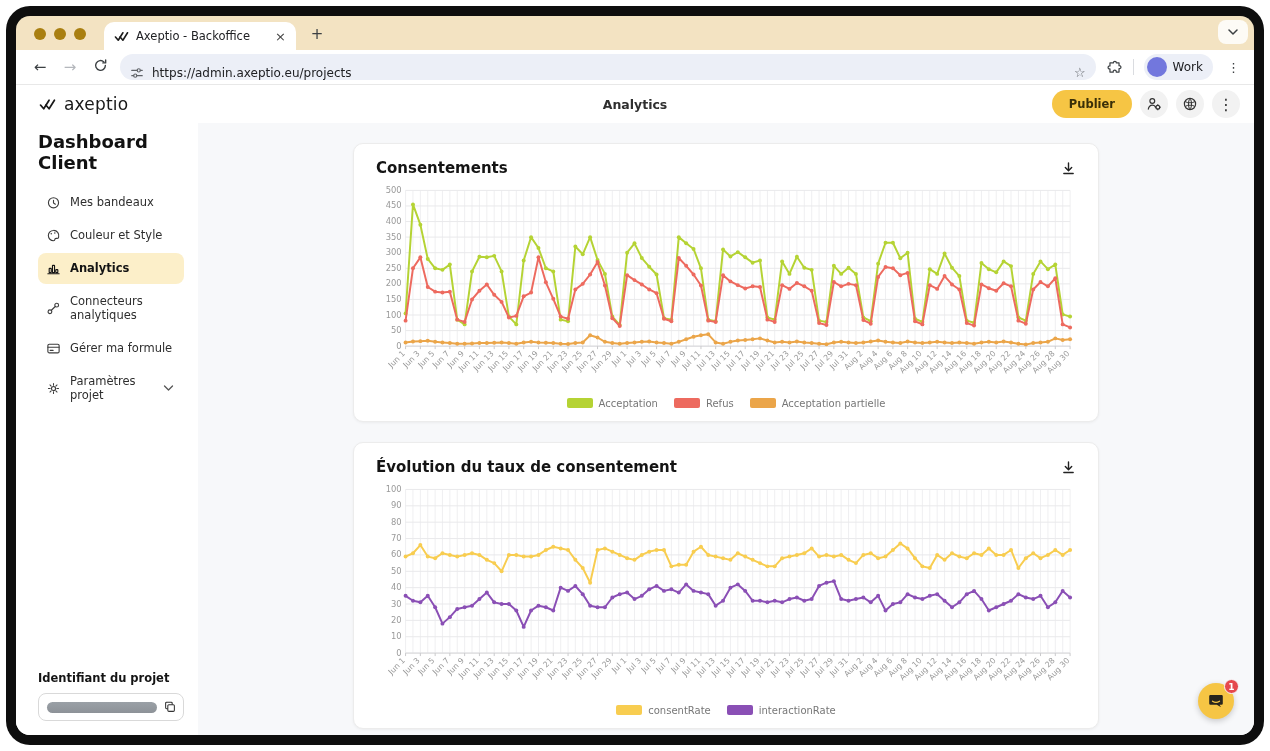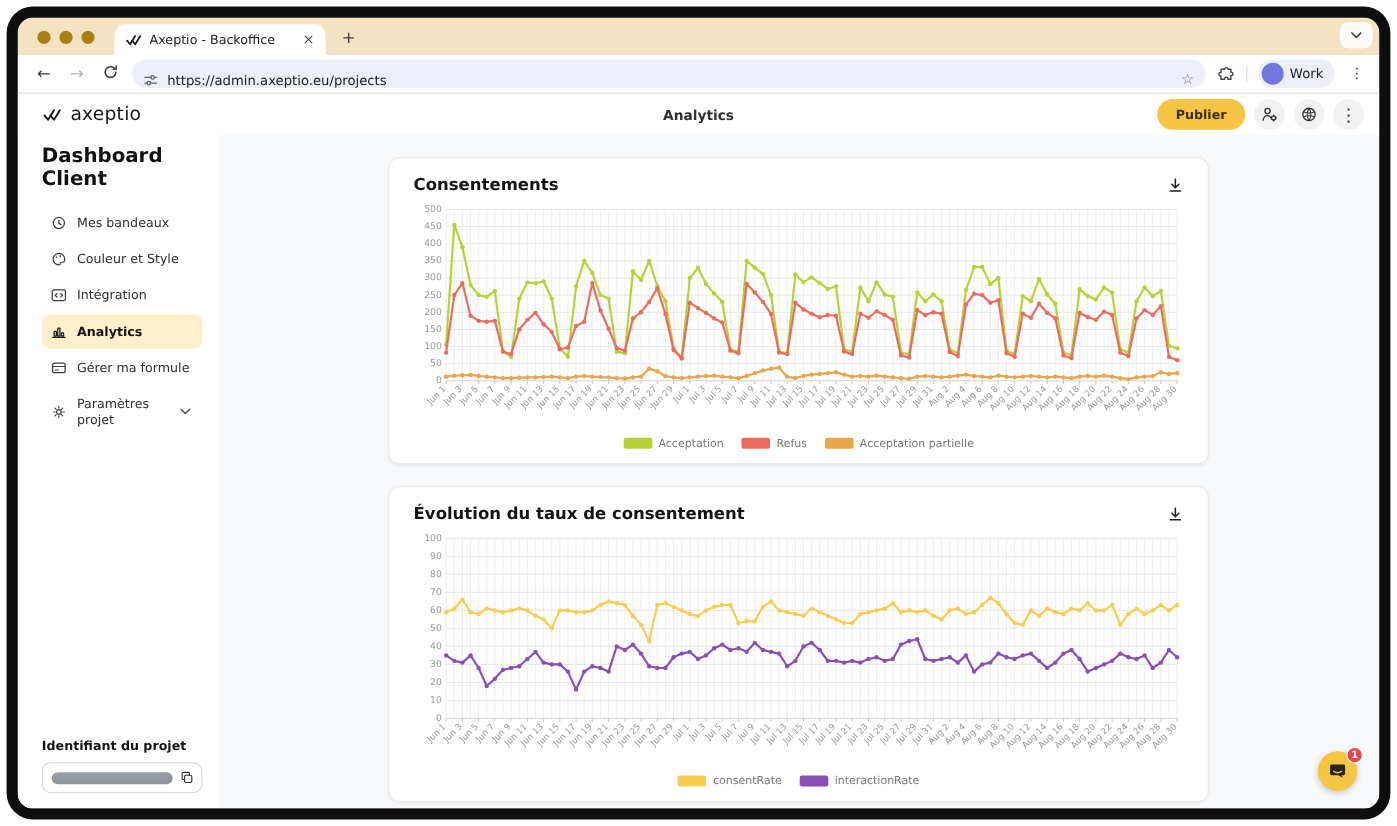--- a/index.html
+++ b/index.html
@@ -173,35 +173,36 @@
               <span class="lbl">Mes bandeaux</span>
             </div>
             <div class="nav-item">
               <svg width="15" height="15" viewBox="0 0 16 16">
                   <path d="M8 2.6a5.5 5.5 0 1 0 0 11c.9 0 1.4-.6 1.4-1.3 0-.8.6-1.2 1.4-1.2h1.2c.8 0 1.5-.7 1.5-1.6A5.5 5.5 0 0 0 8 2.6z" fill="none" stroke="#3d3d3d" stroke-width="1.2"></path>
                   <circle cx="5.6" cy="6" r=".8" fill="#3d3d3d"></circle>
                   <circle cx="9.4" cy="5.2" r=".8" fill="#3d3d3d"></circle>
                 </svg>
               <span class="lbl">Couleur et Style</span>
             </div>
-            <div class="nav-item">
-              <svg width="15" height="15" viewBox="0 0 16 16">
-                  <rect x="1.6" y="2.8" width="12.8" height="10.4" rx="1.8" fill="none" stroke="#3d3d3d" stroke-width="1.2"></rect>
-                  <path d="M6.2 6.2 4.4 8l1.8 1.8M9.8 6.2 11.6 8 9.8 9.8" fill="none" stroke="#3d3d3d" stroke-width="1.1" stroke-linecap="round" stroke-linejoin="round"></path>
-                </svg>
-              <span class="lbl">Intégration</span>
-            </div>
             <div class="nav-item active">
               <svg width="15" height="15" viewBox="0 0 16 16">
                   <path d="M2 13.6h12" stroke="#141414" stroke-width="1.2" stroke-linecap="round"></path>
                   <rect x="3.4" y="7.8" width="2.2" height="4.6" rx=".5" fill="none" stroke="#141414" stroke-width="1.2"></rect>
                   <rect x="6.9" y="4.6" width="2.2" height="7.8" rx=".5" fill="none" stroke="#141414" stroke-width="1.2"></rect>
                   <rect x="10.4" y="9.2" width="2.2" height="3.2" rx=".5" fill="none" stroke="#141414" stroke-width="1.2"></rect>
                 </svg>
               <span class="lbl">Analytics</span>
+            </div>
+            <div class="nav-item">
+              <svg width="15" height="15" viewBox="0 0 16 16">
+                  <circle cx="4.2" cy="11.4" r="2" fill="none" stroke="#3d3d3d" stroke-width="1.2"></circle>
+                  <circle cx="11.4" cy="4.4" r="2" fill="none" stroke="#3d3d3d" stroke-width="1.2"></circle>
+                  <path d="M5.7 9.9 9.9 5.9" stroke="#3d3d3d" stroke-width="1.2" stroke-linecap="round"></path>
+                </svg>
+              <span class="lbl">Connecteurs analytiques</span>
             </div>
             <div class="nav-item">
               <svg width="15" height="15" viewBox="0 0 16 16">
                   <rect x="2" y="3.4" width="12" height="9.2" rx="1.5" fill="none" stroke="#3d3d3d" stroke-width="1.2"></rect>
                   <path d="M2 6.6h12M4.4 10h3.2" stroke="#3d3d3d" stroke-width="1.1" stroke-linecap="round"></path>
                 </svg>
               <span class="lbl">Gérer ma formule</span>
             </div>
             <div class="nav-item">
               <svg width="15" height="15" viewBox="0 0 16 16">

